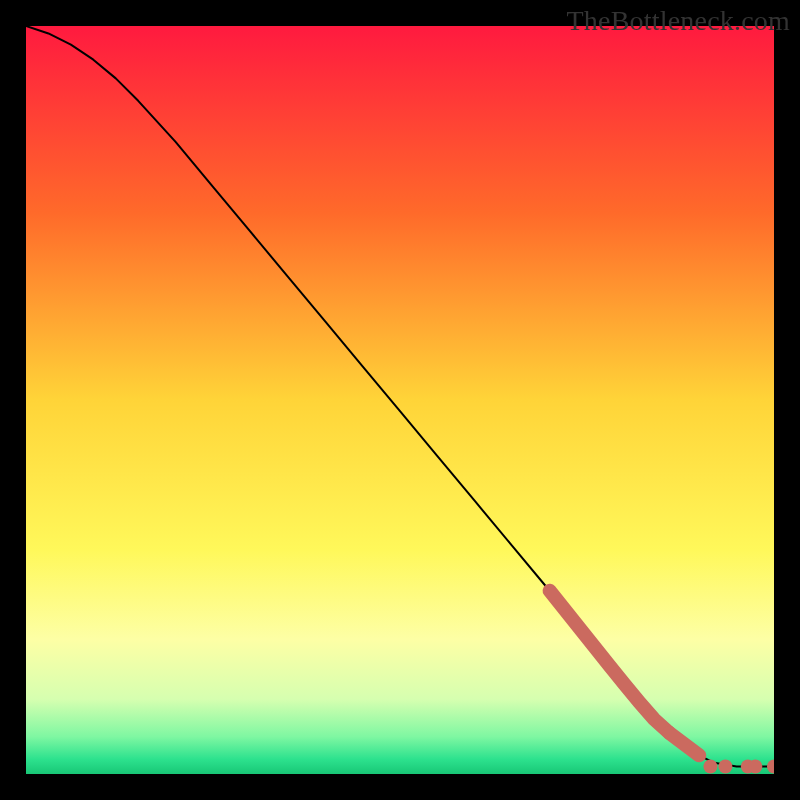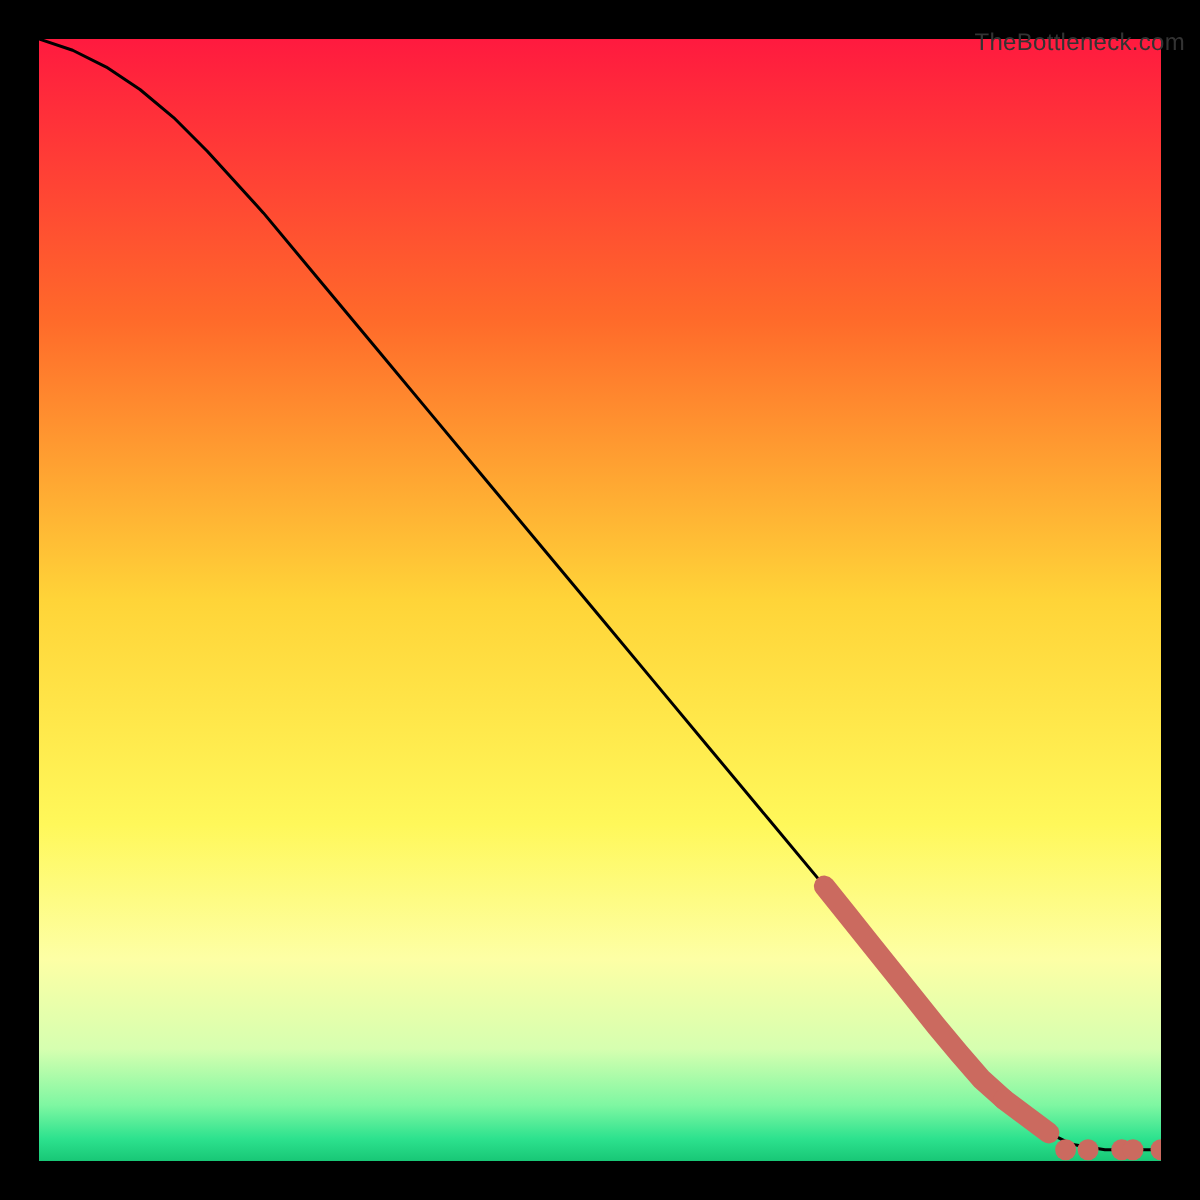--- a/index.html
+++ b/index.html
@@ -11,25 +11,25 @@
     overflow: hidden;
   }
   .chart-wrap {
     position: relative;
     width: 800px;
     height: 800px;
     background: #000;
   }
   .attribution {
     position: absolute;
-    top: 20px;
+    top: 5px;
     right: 10px;
     color: #333;
-    font-family: Liberation Sans, sans-serif;
-    font-size: 16px;
+    font-family: Liberation Serif, serif;
+    font-size: 28px;
     letter-spacing: 0.2px;
     z-index: 10;
   }
   svg.plot {
     position: absolute;
     left: 26px;
     top: 26px;
     width: 748px;
     height: 748px;
   }

